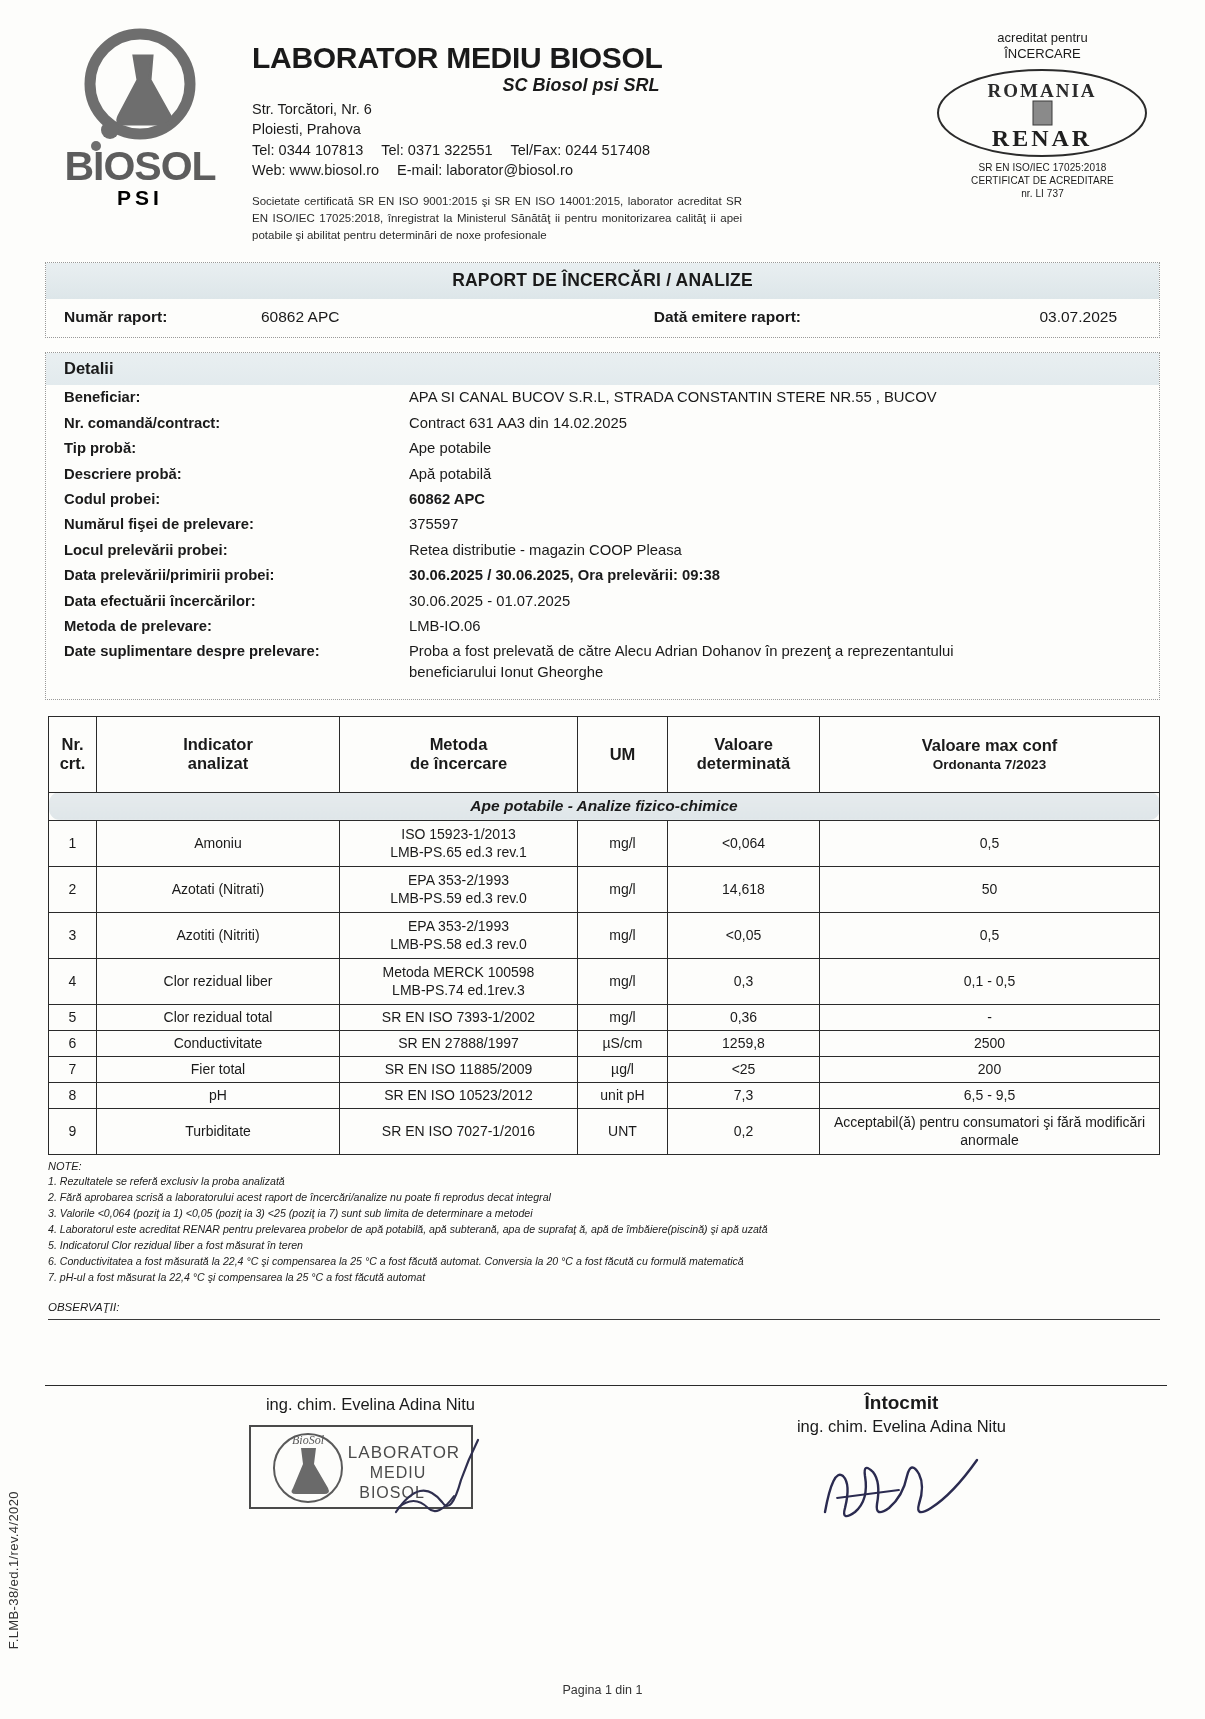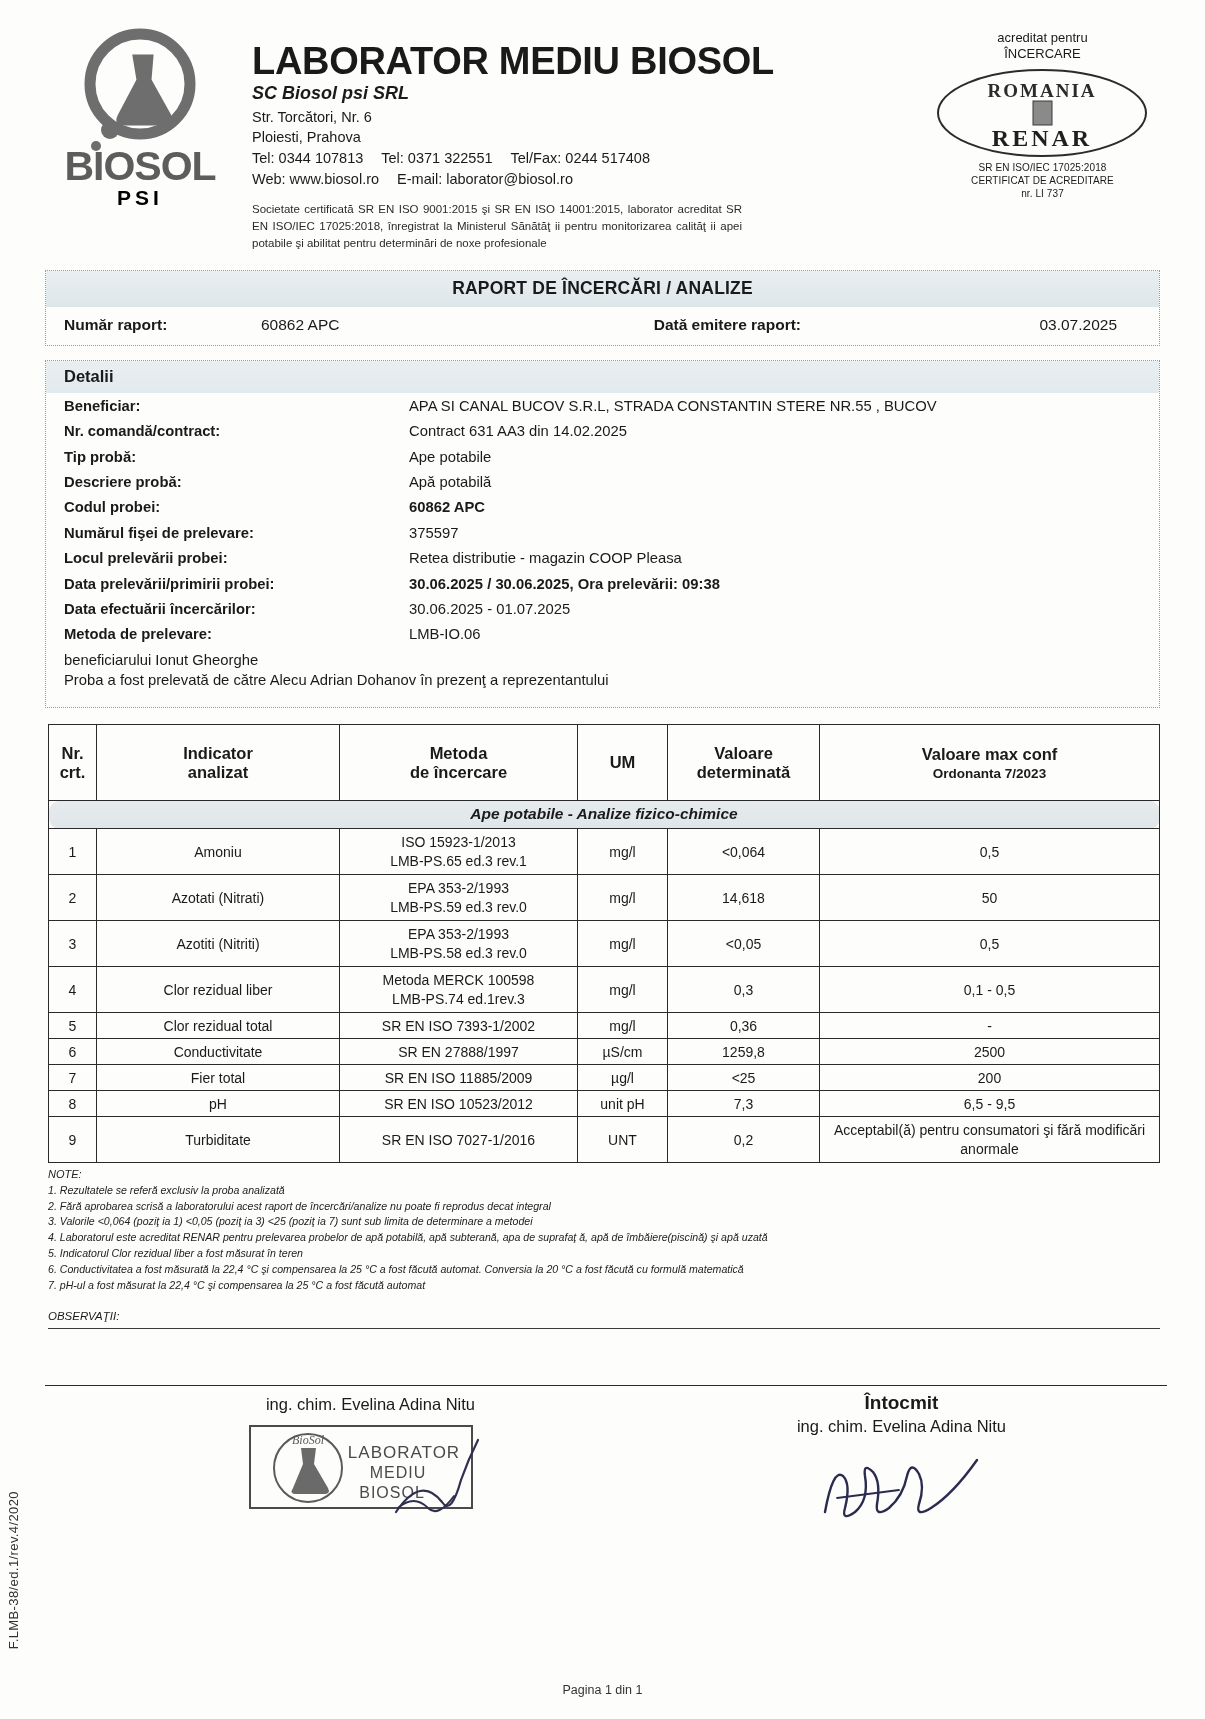--- a/index.html
+++ b/index.html
@@ -15,22 +15,22 @@
   .page { position:relative; width:1205px; height:1719px; padding:0; }
 
   
   .header { display:flex; padding:24px 30px 0 40px; align-items:flex-start; }
   .logo-block { width:200px; flex:0 0 200px; text-align:center; padding-top:4px; }
   .logo-flask { width:140px; height:125px; margin:0 auto; }
   .logo-word { font-weight:bold; font-size:41px; letter-spacing:-1px; color:#5d5d5d; line-height:0.95; margin-top:-6px; }
   .logo-sub { font-weight:bold; font-size:21px; color:#000000; letter-spacing:4px; line-height:1.1; }
 
   .id-block { flex:1 1 auto; padding-left:12px; padding-top:18px; }
-  .lab-title { font-size:38px; font-weight:bold; letter-spacing:-0.3px; line-height:1.05; }
-  .lab-sub { font-size:18px; font-weight:bold; font-style:italic; margin-top:1px; }
+  .lab-title { font-size:30px; font-weight:bold; letter-spacing:-0.3px; line-height:1.05; }
+  .lab-sub { font-size:18px; font-weight:bold; font-style:italic; margin-top:1px;text-align:center; }
   .addr { font-size:14.5px; line-height:1.42; margin-top:3px; }
   .addr .sp { display:inline-block; width:18px; }
   .cert-par { font-size:11.5px; line-height:1.48; margin-top:12px; text-align:justify; max-width:490px; color:#2b2b2b; }
 
   .renar-block { width:265px; flex:0 0 265px; text-align:center; padding-top:6px; }
   .renar-top { font-size:13px; line-height:1.25; }
   .renar-oval { width:215px; height:92px; margin:4px auto 2px; position:relative; }
   .renar-bottom { font-size:10px; line-height:1.3; letter-spacing:0.1px; }
 
   
@@ -192,23 +192,24 @@
       </div>
     <div class="drow">
         <div class="dlabel">Data efectuării încercărilor:</div>
         <div class="dval">30.06.2025 - 01.07.2025</div>
       </div>
     <div class="drow">
         <div class="dlabel">Metoda de prelevare:</div>
         <div class="dval">LMB-IO.06</div>
       </div>
     <div class="drow">
+      <div class="dlabel">Date suplimentare despre prelevare:</div>
       <div class="dval">
+        <span class="cont">Proba a fost prelevată de către Alecu Adrian Dohanov în prezenţ a reprezentantului</span>
         <span class="cont">beneficiarului Ionut Gheorghe</span>
-        <span class="cont">Proba a fost prelevată de către Alecu Adrian Dohanov în prezenţ a reprezentantului</span>
       </div>
     </div>
   </div>
 
   <div class="tbl-wrap">
     <table class="results">
       <thead>
         <tr>
           <th class="c-nr">
             <span>Nr.</span><br>

